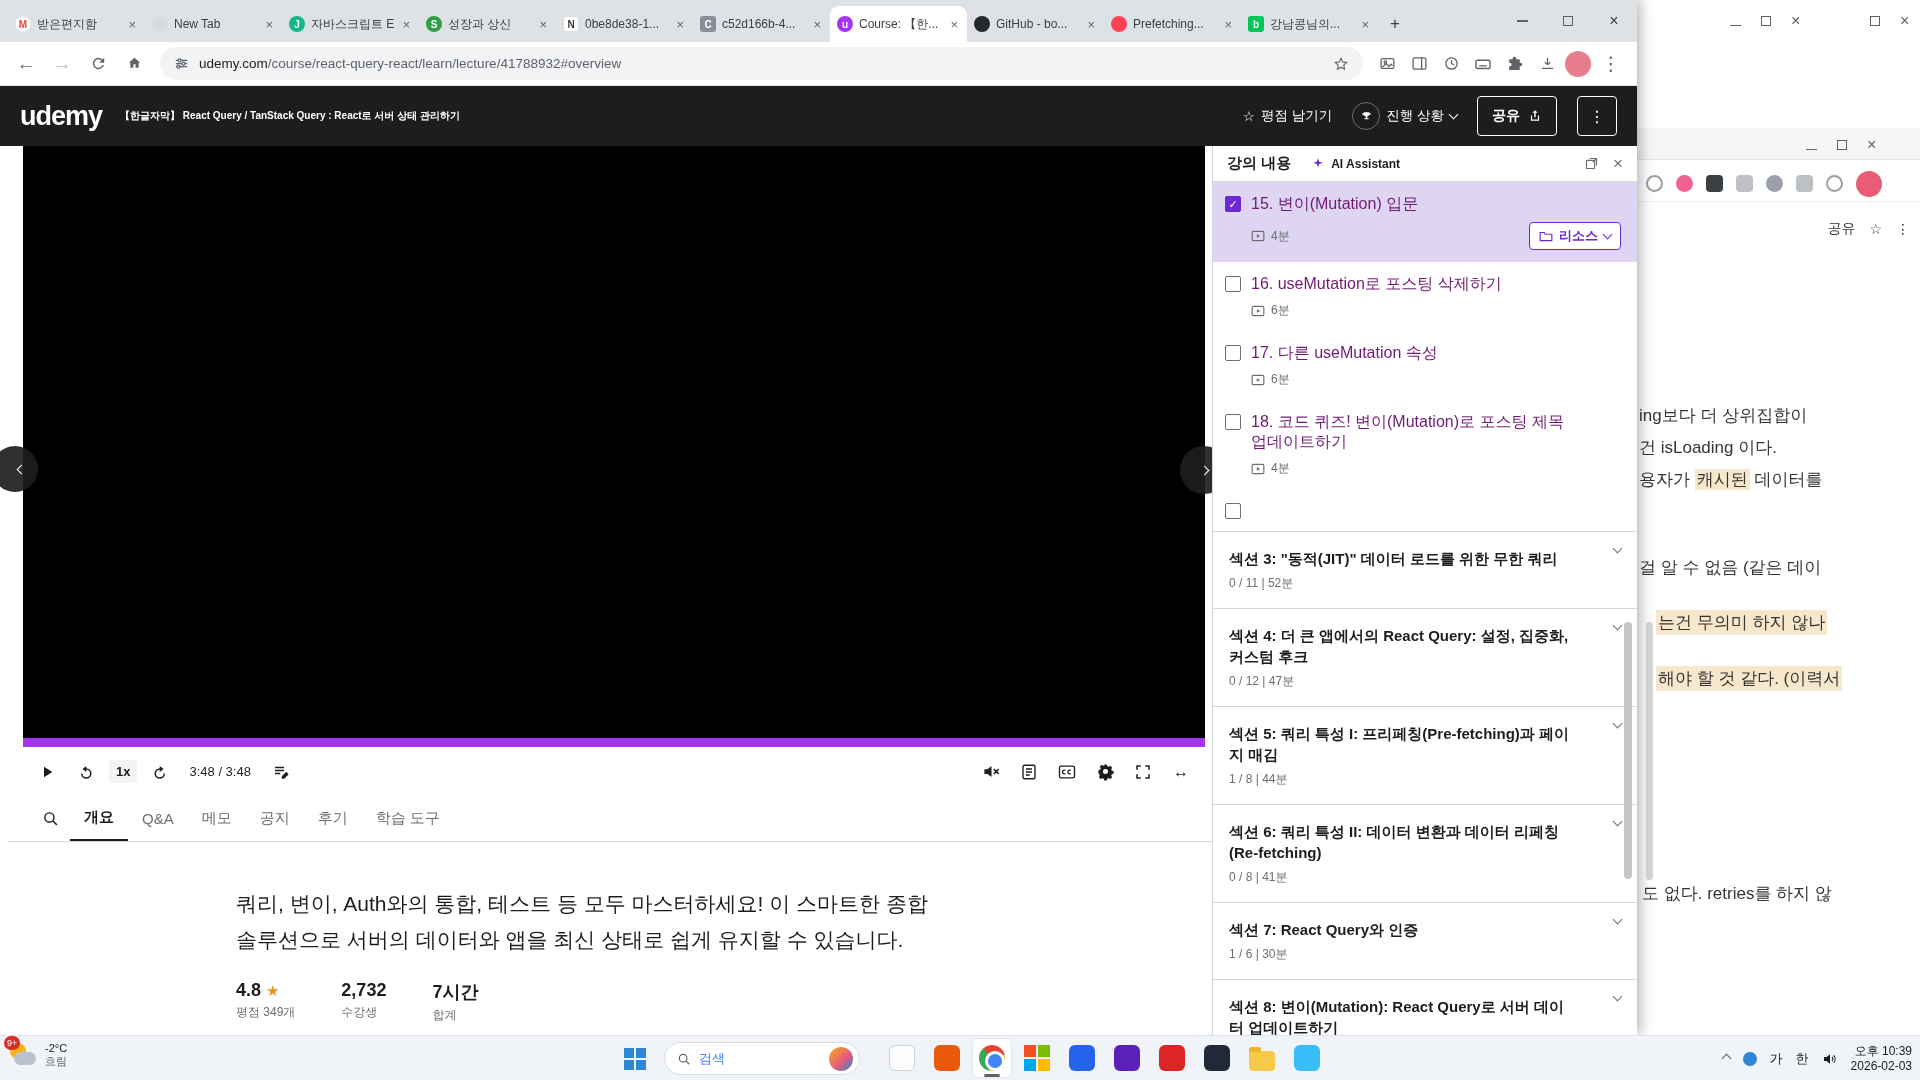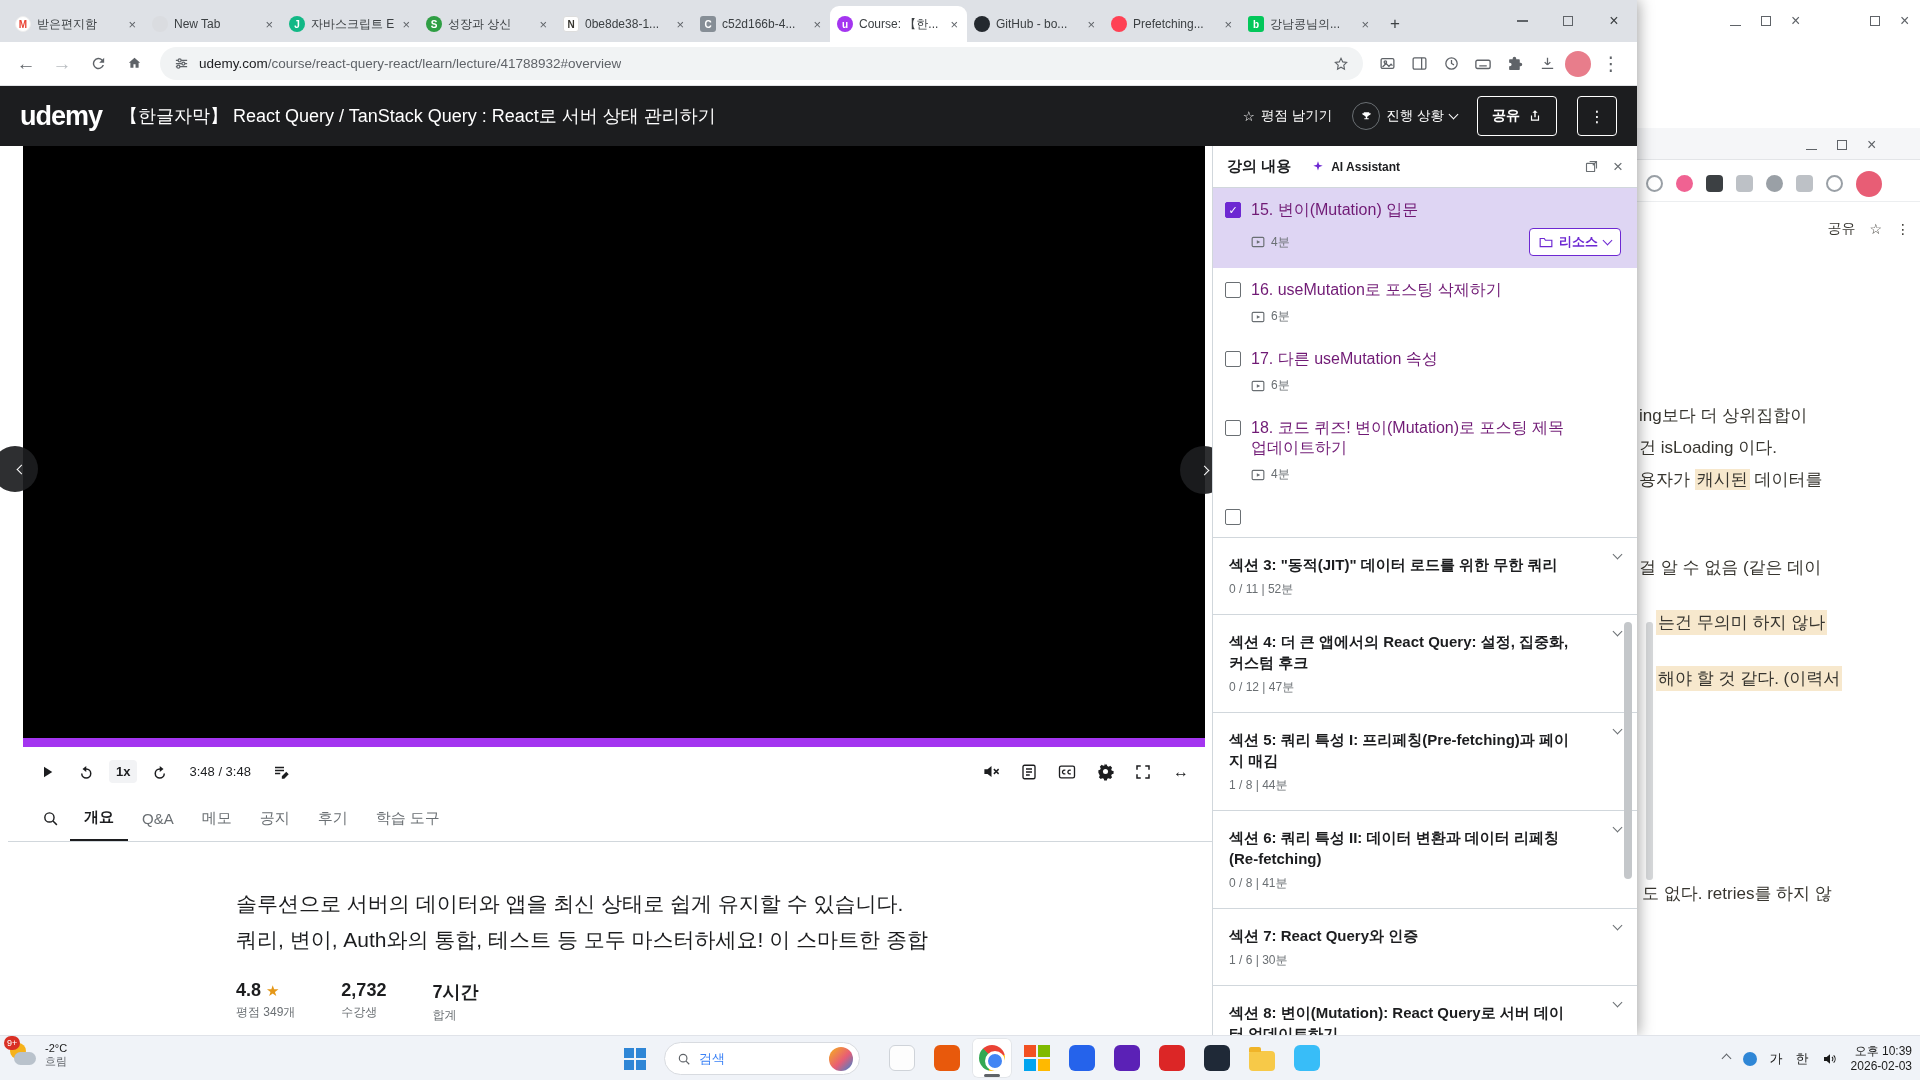--- a/index.html
+++ b/index.html
@@ -61,21 +61,21 @@
   .url { font-size:13.5px; white-space:nowrap; overflow:hidden; }
   .url .dom { color:#202124; }
   .url .path { color:#5f6368; }
   .ab-right { margin-left:auto; display:flex; align-items:center; gap:10px; color:#5f6368; }
   .ext-ic { width:28px; height:28px; display:flex; align-items:center; justify-content:center; color:#5f6368; flex:none; }
   .avatar { width:26px; height:26px; border-radius:50%; background:#e87d8b; flex:none; }
 
   
   .uheader { position:absolute; top:86px; left:0; width:100%; height:60px; background:#1c1d1f; display:flex; align-items:center; padding:0 20px; gap:18px; color:#fff; }
   .ulogo { font-size:27px; font-weight:bold; letter-spacing:-1px; }
-  .utitle { font-size:18px; font-weight:normal; white-space:nowrap; overflow:hidden; max-width:760px; }
+  .utitle { font-size:10px; font-weight:bold; white-space:nowrap; overflow:hidden; max-width:760px; }
   .uh-right { margin-left:auto; display:flex; align-items:center; gap:20px; }
   .uh-link { display:flex; align-items:center; gap:6px; font-size:13.5px; }
   .trophy-circle { width:28px; height:28px; border-radius:50%; border:1.5px solid #6a6f73; display:flex; align-items:center; justify-content:center; }
   .uh-btn { display:flex; align-items:center; gap:8px; border:1px solid #fff; border-radius:4px; height:40px; padding:0 14px; font-size:14px; font-weight:bold; }
   .uh-kebab { width:40px; height:40px; border:1px solid #fff; border-radius:4px; display:flex; align-items:center; justify-content:center; font-size:16px; }
   .chev { display:inline-block; width:7px; height:7px; border-right:1.7px solid currentColor; border-bottom:1.7px solid currentColor; }
   .chev.down { transform:rotate(45deg); margin-top:-3px; }
   .chev.right { transform:rotate(-45deg); }
   .chev.left { transform:rotate(135deg); }
   .chev.up { transform:rotate(-135deg); }
@@ -100,21 +100,21 @@
   .ctab.active { color:#1c1d1f; font-weight:bold; border-bottom:2px solid #1c1d1f; }
 
   .desc { position:absolute; left:228px; top:740px; width:770px; font-size:21px; line-height:36px; color:#1c1d1f; }
   .stats { position:absolute; left:228px; top:834px; display:flex; gap:46px; }
   .stat-val { font-size:18px; font-weight:bold; color:#1c1d1f; display:flex; align-items:center; gap:5px; }
   .stat-star { color:#e59819; font-size:15px; }
   .stat-lbl { font-size:12px; color:#6a6f73; margin-top:3px; }
 
   
   .sidebar { position:absolute; left:1212px; top:0; width:425px; height:889px; border-left:1px solid #d1d7dc; background:#fff; overflow:hidden; }
-  .sb-head { height:42px; display:flex; align-items:center; padding:0 14px; gap:20px; border-bottom:1px solid #d1d7dc; }
+  .sb-head { height:36px; display:flex; align-items:center; padding:0 14px; gap:20px; border-bottom:1px solid #d1d7dc; }
   .sb-title { font-size:15px; font-weight:bold; color:#1c1d1f; }
   .sb-ai { display:flex; align-items:center; gap:6px; font-size:12px; font-weight:bold; color:#1c1d1f; }
   .sb-head-icons { margin-left:auto; display:flex; align-items:center; gap:14px; color:#6a6f73; }
   .lecture { padding:12px 16px 12px 12px; display:flex; gap:10px; }
   .lecture.active { background:#ded5f3; }
   .cbx { width:16px; height:16px; border:1px solid #6a6f73; border-radius:2px; background:#fff; flex:none; margin-top:2px; display:flex; align-items:center; justify-content:center; }
   .cbx.checked { background:#6d28d2; border-color:#6d28d2; color:#fff; font-size:11px; }
   .lec-main { flex:1; min-width:0; }
   .lec-title { font-size:16px; color:#701a75; line-height:20px; }
   .lec-meta { display:flex; align-items:center; gap:6px; margin-top:8px; font-size:12px; color:#6a6f73; }
@@ -482,22 +482,22 @@
           </div>
           <div class="ctab active">개요</div>
           <div class="ctab">Q&amp;A</div>
           <div class="ctab">메모</div>
           <div class="ctab">공지</div>
           <div class="ctab">후기</div>
           <div class="ctab">학습 도구</div>
         </div>
 
         <div class="desc">
+          <div>쿼리, 변이, Auth와의 통합, 테스트 등 모두 마스터하세요! 이 스마트한 종합</div>
           <div>솔루션으로 서버의 데이터와 앱을 최신 상태로 쉽게 유지할 수 있습니다.</div>
-          <div>쿼리, 변이, Auth와의 통합, 테스트 등 모두 마스터하세요! 이 스마트한 종합</div>
         </div>
 
         <div class="stats">
           <div>
             <div class="stat-val">
                 <span>4.8</span>
                 <span class="stat-star">★</span>
               </div>
             <div class="stat-lbl">평점 349개</div>
           </div>

